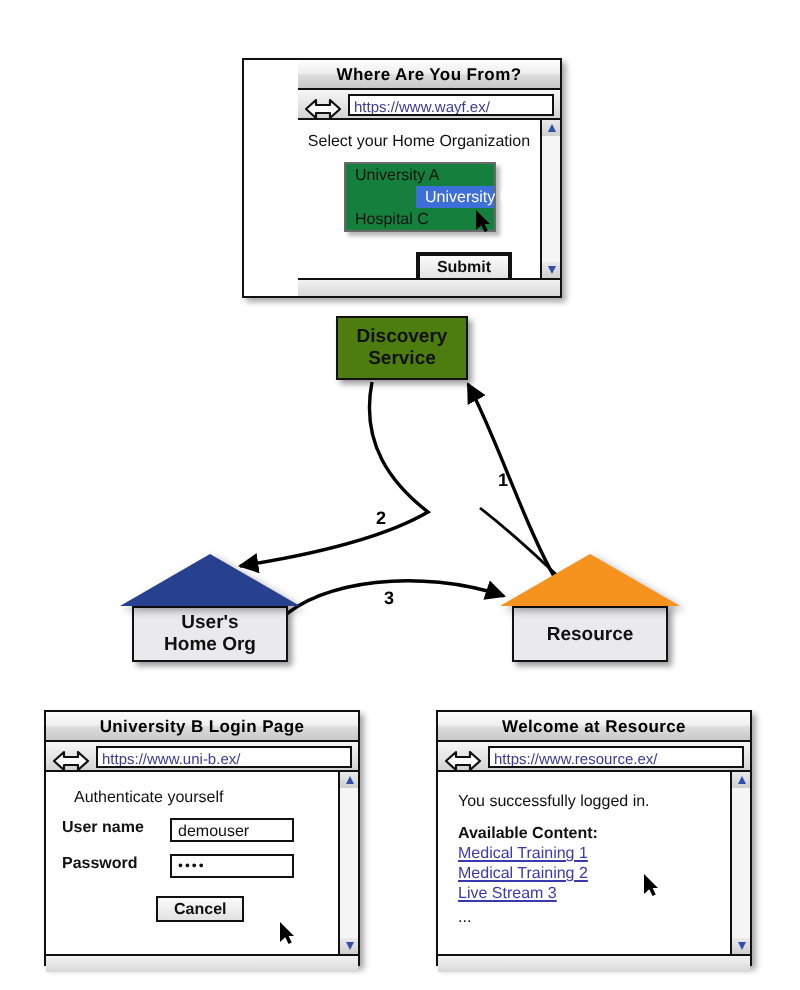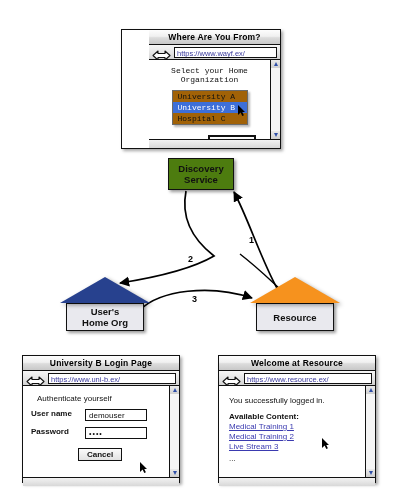--- a/index.html
+++ b/index.html
@@ -62,29 +62,29 @@
   .vscroll .arrow.down i{border-top:4px solid #2f4fa8;}
   .vscroll .track{flex:1 1 auto;width:9px;background:#f5f5f5;}
 
   
   #wayf{left:121px;top:29px;width:160px;height:120px;padding-left:27px;}
   #wayf .content{padding:0;}
   .wayf-label{
     font-size:8px;color:#111;text-align:center;margin:6px 4px 0 4px;
   }
   .orglist{
-    width:76px;margin:6px auto 0 auto;background:#a16207;
+    width:76px;margin:6px auto 0 auto;background:#15803d;
     border:1px solid #6a6a6a;box-shadow:2px 2px 2px rgba(0,0,0,.28);
     box-sizing:border-box;
   }
   .orgitem{
     font-size:8px;color:#111;height:11px;line-height:11px;
     padding-left:5px;white-space:nowrap;
   }
-  .orgitem.sel{background:#3d6fd8;color:#fff;}
+  .orgitem.sel{background:#3d6fd8;color:#fff;margin-left:35px;}
   .btn{
     display:inline-block;font-size:8px;font-weight:bold;color:#111;
     background:linear-gradient(to bottom,#fbfbfb,#e2e2e2);
     border:1px solid #111;padding:1px 8px;box-sizing:border-box;
     text-align:center;
     margin-left:45px;
   }
   .btn.default{border-width:2px;}
   .submit-wrap{text-align:center;margin-top:7px;}
 
@@ -161,21 +161,21 @@
   <div class="win" id="wayf">
     <div class="titlebar">Where Are You From?</div>
     <div class="navbar">
       <span class="navicon">
         <svg viewBox="0 0 38 22" width="19" height="11">
           <path d="M12 2 L2 11 L12 20 L12 15 L26 15 L26 20 L36 11 L26 2 L26 7 L12 7 Z" fill="#ffffff" stroke="#111" stroke-width="2.2" stroke-linejoin="round"></path>
         </svg>
       </span>
       <span class="urlbox">https://www.wayf.ex/</span>
     </div>
-    <div class="body" style="height:79px;font-family:Liberation Mono, monospace;">
+    <div class="body" style="height:79px;">
       <div class="content">
         <div class="wayf-label">Select your Home Organization</div>
         <div class="orglist">
           <div class="orgitem">University A</div>
           <div class="orgitem sel">University B</div>
           <div class="orgitem">Hospital C</div>
         </div>
         <div class="submit-wrap">
           <span class="btn default">Submit</span>
         </div>

